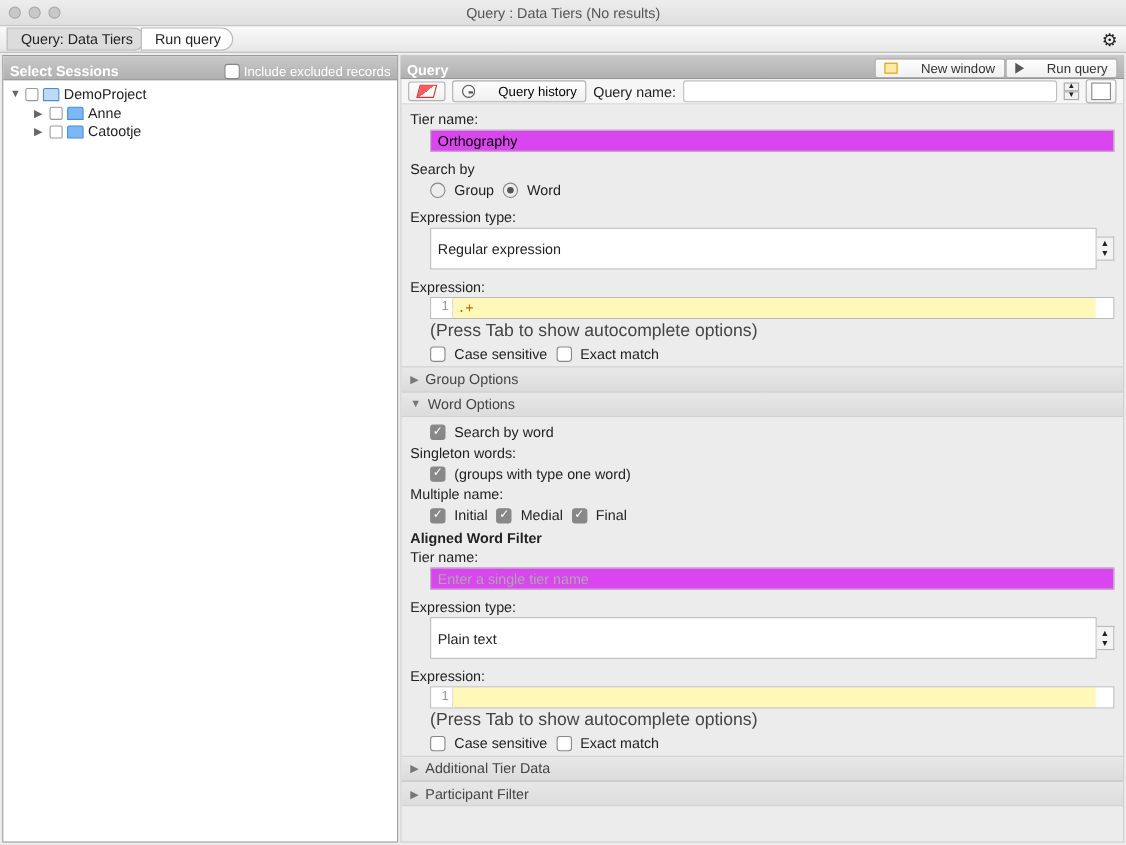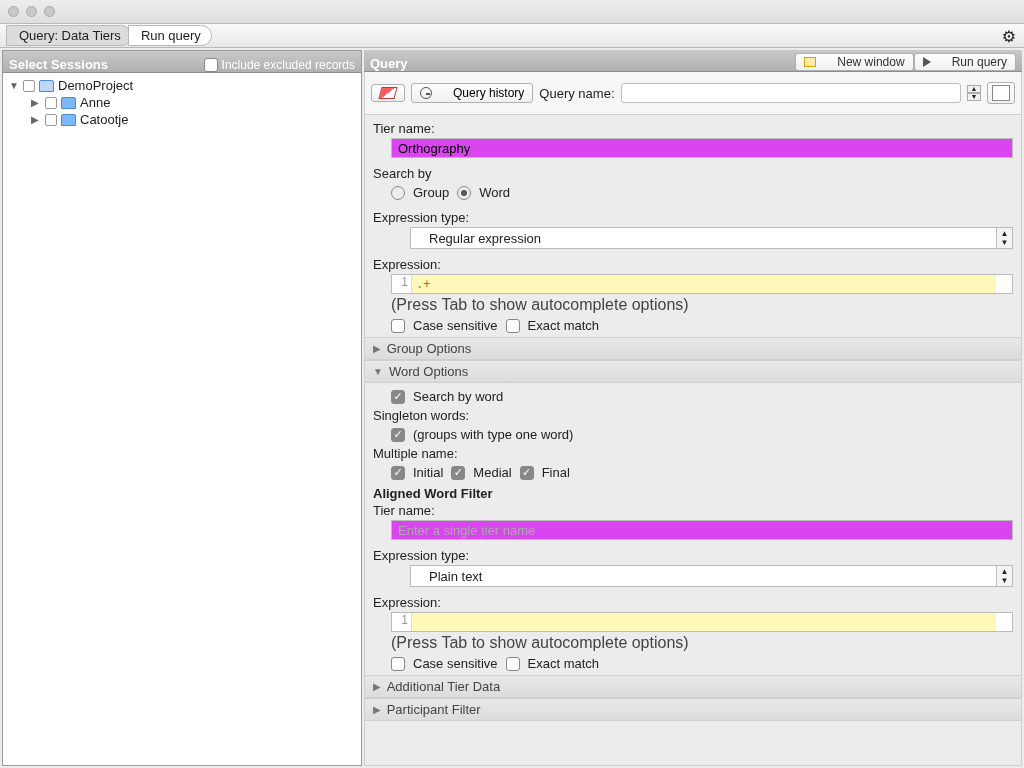--- a/index.html
+++ b/index.html
@@ -77,21 +77,21 @@
   .tree {
     flex:1; padding:4px 6px; overflow:auto; font-size:13px;
   }
   .tree-row { display:flex; align-items:center; gap:4px; padding:1px 0;}
   .tree-indent-1 { padding-left:22px; }
   .disclosure { width:10px; color:#666; font-size:10px; }
   .chk { width:12px; height:12px; border:1px solid #999; border-radius:2px; display:inline-block;}
   .folder-icon { width:15px; height:12px; background:#7cb8f5; border:1px solid #4b8cd3; border-radius:2px 2px 0 0; position:relative; display:inline-block;}
   .folder-open { background:#bed9f5;}
   .toolbar {
-    display:flex; align-items:center; gap:6px; padding:10px 6px;
+    display:flex; align-items:center; gap:6px; padding:0 6px;
     background:#f6f6f6; border:1px solid #cfcfcf; border-top:none;
   }
   .query-name-input {
     flex:1; border:1px solid #bfbfbf; border-radius:3px; height:20px; padding:0 4px; background:#fff;
   }
   .stepper { width:14px; display:flex; flex-direction:column; }
   .stepper div { height:8px; border:1px solid #aaa; background:#f0f0f0; font-size:7px; text-align:center; line-height:6px;}
   .save-icon { width:18px; height:16px; border:1px solid #888; display:inline-block; background:#fff;}
   .form-area {
     flex:1; overflow:auto; background:#ececec;
@@ -103,22 +103,22 @@
   .lbl.bold { font-weight:bold; }
   .text-input {
     display:block; width:calc(100% - 18px); margin-left:18px;
     border:1px solid #bbb; height:20px; padding:0 6px; font-size:13px; background:#d946ef;
   }
   .text-input::placeholder { color:#aaa; }
   .select-wrap {
     display:flex; align-items:center; margin-left:18px;
   }
   .select {
-    flex:1; border:1px solid #bbb; height:22px; padding:0 18px; background:#fff;
-    display:flex; align-items:center;margin-left:19px;
+    flex:1; border:1px solid #bbb; height:38px; padding:0 6px; background:#fff;
+    display:flex; align-items:center;
   }
   .select-arrows { width:16px; height:22px; border:1px solid #bbb; border-left:none; background:#f3f3f3; display:flex; flex-direction:column; align-items:center; justify-content:center; font-size:8px;}
   .radio-row, .check-row { display:flex; align-items:center; gap:8px; margin-left:18px; padding:2px 0;}
   .check-row.top { margin-left:18px;}
   .radio { width:14px; height:14px; border-radius:50%; border:1px solid #888; display:inline-flex; align-items:center; justify-content:center;}
   .radio.sel::after { content:""; width:6px; height:6px; border-radius:50%; background:#555;}
   .checkbox { width:14px; height:14px; border:1px solid #888; border-radius:3px; display:inline-flex; align-items:center; justify-content:center; background:#fff; font-size:10px;}
   .checkbox.checked { background:#888; color:#fff;}
   .checkbox.checked::after { content:"✓"; font-size:11px; line-height:1;}
   .expr-wrap { display:flex; margin-left:18px; border:1px solid #bbb;}
@@ -142,20 +142,21 @@
 </style>
 </head>
 <body>
 
 <div class="titlebar">
   <div class="lights">
     <span class="light"></span>
     <span class="light"></span>
     <span class="light"></span>
   </div>
+  <div class="titlebar-title">Query : Data Tiers (No results)</div>
 </div>
 
 <div class="breadcrumb">
   <div class="crumb first">Query: Data Tiers</div>
   <div class="crumb active">Run query</div>
   <span class="gear">⚙</span>
 </div>
 
 <div class="main">
 

